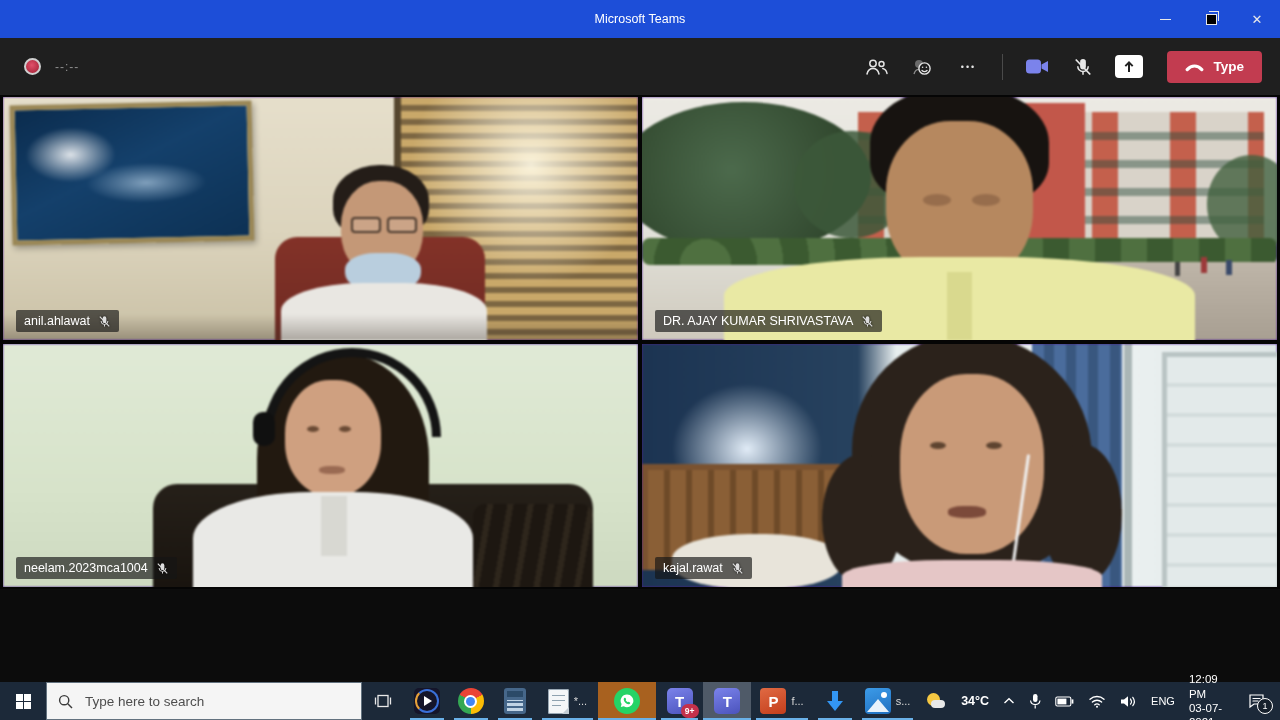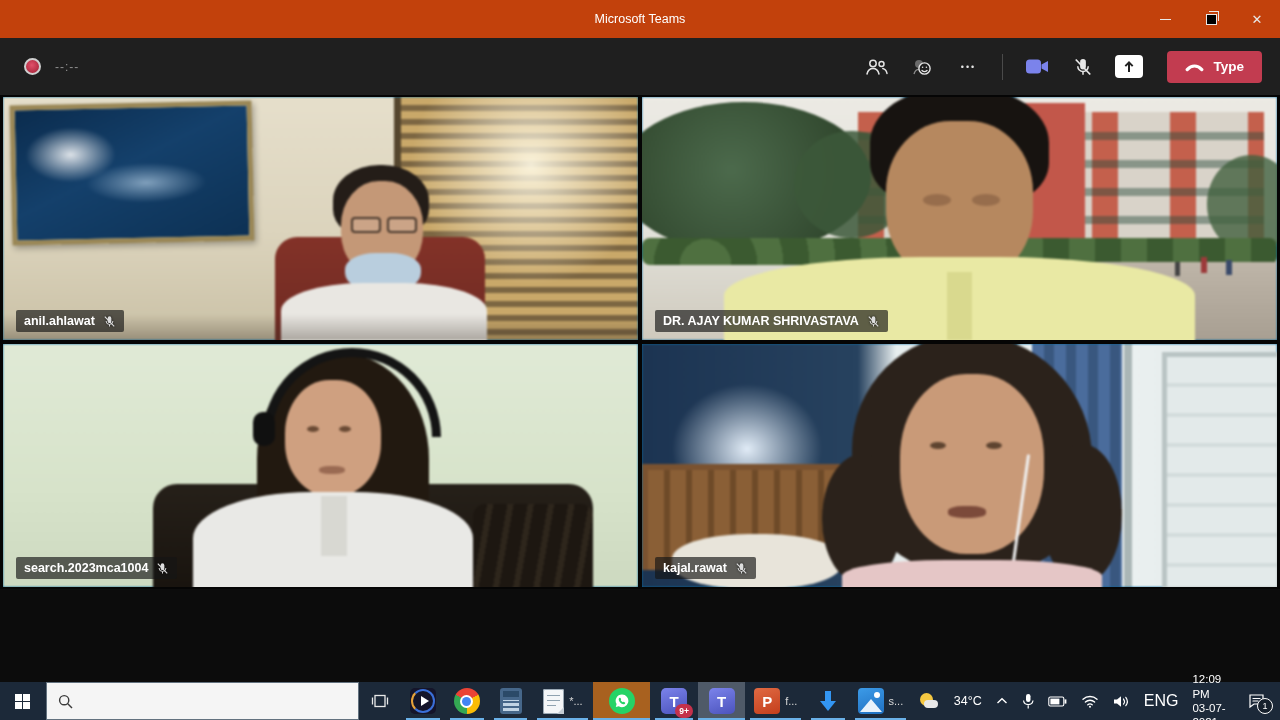--- a/index.html
+++ b/index.html
@@ -2,21 +2,21 @@
 <html><head>
 <meta charset="utf-8">
 <style>
   html,body{margin:0;padding:0;background:#000;}
   #canvas{position:relative;width:1280px;height:720px;overflow:hidden;
           font-family:"Liberation Sans",sans-serif;background:#050505;
           -webkit-font-smoothing:antialiased;}
   .abs{position:absolute;}
 
   
-  #titlebar{left:0;top:0;width:1280px;height:38px;background:#c2410c;display:flex;align-items:center;}
+  #titlebar{left:0;top:0;width:1280px;height:38px;background:#1d4ed8;display:flex;align-items:center;}
   #title-text{flex:1;text-align:center;color:#fff;font-size:12.5px;}
   .winctl{width:46px;height:38px;display:flex;align-items:center;justify-content:center;color:#e8e8e8;}
   #min-glyph{display:inline-block;width:11px;border-bottom:1px solid #e8e8e8;height:1px;}
   #restore-glyph{position:relative;width:9px;height:9px;border:1px solid #e8e8e8;background:#000;}
   #restore-glyph::before{content:"";position:absolute;left:2px;top:-4px;width:9px;height:9px;border:1px solid #e8e8e8;border-bottom:none;border-left:none;}
   #close-glyph{font-size:13px;line-height:1;}
 
   
   #meetbar{left:0;top:38px;width:1280px;height:57px;background:#1f1f1f;display:flex;align-items:center;}
   #rec-wrap{display:flex;align-items:center;margin-left:24px;gap:14px;}
@@ -27,21 +27,21 @@
   .tb-btn{width:44px;height:44px;display:flex;align-items:center;justify-content:center;color:#e4e4e4;}
   #more-dots{font-size:9px;letter-spacing:2px;color:#e4e4e4;}
   #meet-sep{width:1px;height:26px;background:#4a4a4a;margin:0 10px;}
   #share-pill{width:28px;height:23px;background:#fff;border-radius:4px;display:flex;align-items:center;justify-content:center;}
   #leave-btn{height:32px;background:#c23c50;border-radius:4px;display:flex;align-items:center;gap:9px;
              padding:0 18px;margin-left:14px;color:#fff;font-size:13.5px;font-weight:bold;}
 
   
   #stage{left:0;top:95px;width:1280px;height:494px;background:#050505;display:grid;
          grid-template-columns:1fr 1fr;grid-template-rows:1fr 1fr;gap:4px;padding:2px 3px;box-sizing:border-box;}
-  .tile{position:relative;overflow:hidden;background:#0369a1;font-weight:bold;}
+  .tile{position:relative;overflow:hidden;background:#4c1d95;}
   .scene{position:absolute;inset:0;filter:blur(1.1px);}
   .nametag{position:absolute;left:13px;bottom:8px;display:flex;align-items:center;gap:8px;
            background:rgba(22,22,22,.66);border-radius:2px;padding:4px 8px;color:#fff;font-size:12.5px;z-index:5;}
   .micico{display:inline-flex;filter:drop-shadow(0 0 1px rgba(0,0,0,.8));}
 
   
   #filmstrip{left:0;top:589px;width:1280px;height:93px;background:#0c0c0c;}
 
   
   #taskbar{left:0;top:682px;width:1280px;height:38px;background:#1c2939;display:flex;align-items:stretch;}
@@ -57,22 +57,22 @@
   .app-btn{position:relative;width:46px;display:flex;align-items:center;justify-content:center;gap:5px;}
   .app-btn.wide{width:64px;}
   .app-btn .ulin{position:absolute;bottom:0;left:5px;right:5px;height:2px;background:#6ab1e8;}
   .app-btn.hl-orange{background:#a8611f;}
   .app-btn.hl-gray{background:#4f5a68;}
   .app-label{color:#d8d8d8;font-size:11px;}
   .badge-red{position:absolute;right:3px;bottom:4px;min-width:14px;height:14px;border-radius:8px;background:#c4314b;
              color:#fff;font-size:8.5px;font-weight:bold;display:flex;align-items:center;justify-content:center;padding:0 2px;}
   #tray{margin-left:auto;display:flex;align-items:center;gap:0;}
   .tray-item{height:38px;display:flex;align-items:center;justify-content:center;padding:0 7px;color:#fff;}
-  #temp-text{font-size:12.5px;margin-left:16px;}
-  #lang-text{font-size:16px;}
+  #temp-text{font-size:12.5px;margin-left:16px;font-weight:bold;}
+  #lang-text{font-size:11px;}
   #clock{flex-direction:column;line-height:1.25;font-size:11.5px;align-items:flex-end;padding-right:10px;}
   #notif-wrap{position:relative;padding:0 14px 0 6px;}
   #notif-badge{position:absolute;right:7px;bottom:6px;width:14px;height:14px;border-radius:50%;background:#16202c;
                border:1px solid #fff;color:#fff;font-size:9px;display:flex;align-items:center;justify-content:center;}
 
   
   .teams-sq{width:26px;height:26px;border-radius:5px;background:linear-gradient(160deg,#7b83eb,#4b53bc);
             color:#fff;font-weight:bold;font-size:15px;display:flex;align-items:center;justify-content:center;}
 </style>
 </head>
@@ -235,21 +235,21 @@
           <div style="position:absolute;left:30px;top:58px;width:22px;height:34px;border-radius:10px;background:#101010;"></div>
           <div style="position:absolute;left:62px;top:26px;width:96px;height:116px;border-radius:46%;background:#cfa080;"></div>
           <div style="position:absolute;left:84px;top:72px;width:12px;height:6px;border-radius:50%;background:#6a4a34;"></div>
           <div style="position:absolute;left:116px;top:72px;width:12px;height:6px;border-radius:50%;background:#6a4a34;"></div>
           <div style="position:absolute;left:96px;top:112px;width:26px;height:8px;border-radius:40%;background:#9a6a52;"></div>
           <div style="position:absolute;left:-30px;top:138px;width:280px;height:110px;border-radius:42% 42% 0 0;background:#e9e9e6;"></div>
           <div style="position:absolute;left:98px;top:142px;width:26px;height:60px;background:#d8d8d2;"></div>
         </div>
       </div>
       <div class="nametag">
-        <span>search.2023mca1004</span>
+        <span>neelam.2023mca1004</span>
         <span class="micico">
           <svg width="13" height="13" viewBox="0 0 16 16">
               <path d="M8 1.6a2.3 2.3 0 0 1 2.3 2.3v3.7A2.3 2.3 0 0 1 8 9.9a2.3 2.3 0 0 1-2.3-2.3V3.9A2.3 2.3 0 0 1 8 1.6z" fill="#ddd"></path>
               <path d="M3.8 7.4a4.2 4.2 0 0 0 8.4 0" fill="none" stroke="#ddd" stroke-width="1.2"></path>
               <path d="M8 11.6v2.6" stroke="#ddd" stroke-width="1.2"></path>
               <path d="M2.2 2l11.6 12" stroke="#ddd" stroke-width="1.4"></path>
             </svg>
         </span>
       </div>
     </div>
@@ -306,20 +306,21 @@
           <span></span>
           <span></span>
         </span>
     </div>
 
     <div id="search-box">
       <svg width="15" height="15" viewBox="0 0 15 15" fill="none" stroke="#3a3a3a" stroke-width="1.4">
         <circle cx="6.2" cy="6.2" r="4.6"></circle>
           <path d="M9.8 9.8L14 14"></path>
       </svg>
+      <input id="search-input" type="text" placeholder="Type here to search" style="">
     </div>
 
     <div class="tv-btn">
       <svg width="18" height="16" viewBox="0 0 18 16" fill="none" stroke="#e8e8e8" stroke-width="1.3">
         <rect x="4" y="2.5" width="10" height="11"></rect>
           <path d="M1.5 4.5v7M16.5 4.5v7"></path>
       </svg>
     </div>
 
     <div class="app-btn">

